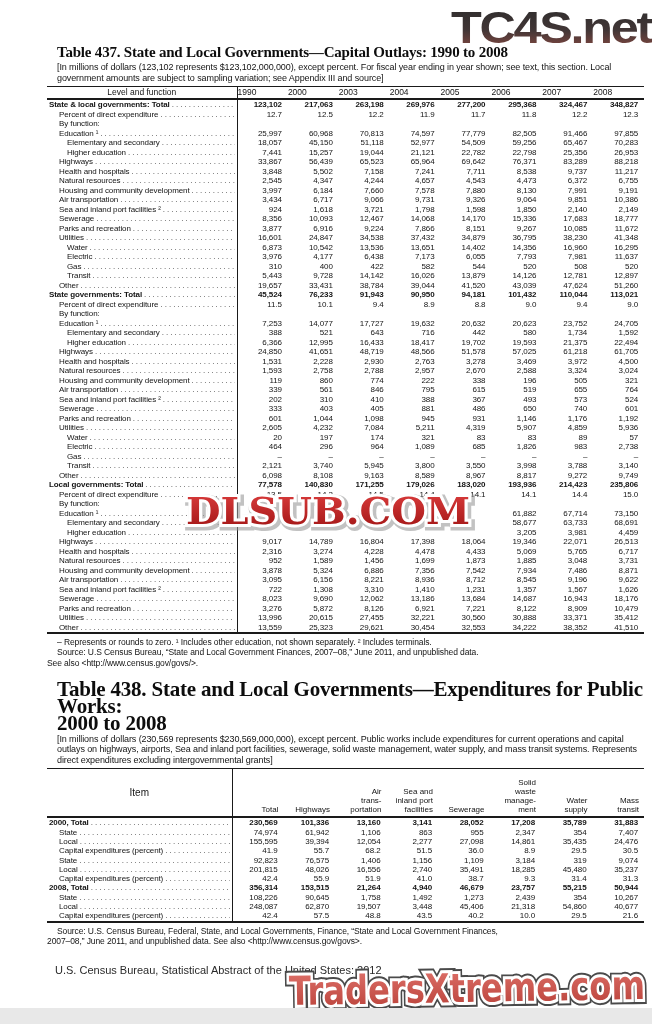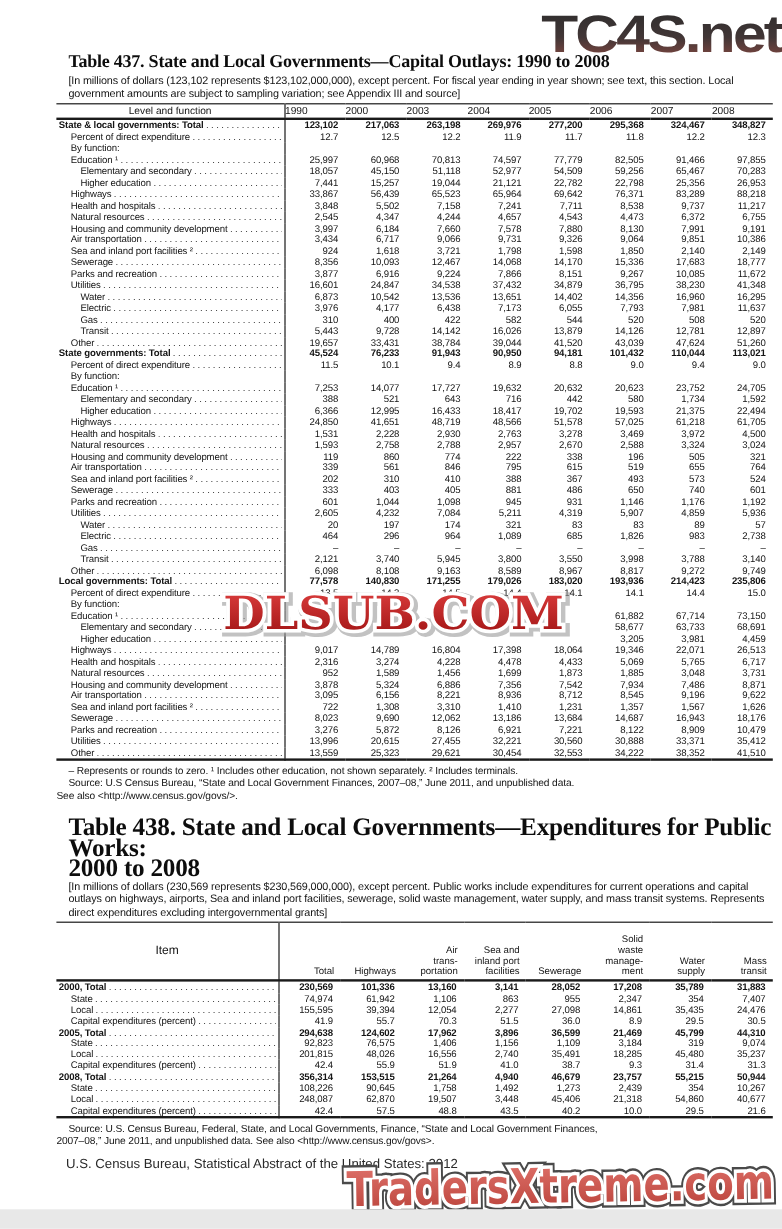--- a/index.html
+++ b/index.html
@@ -1089,42 +1089,26 @@
           </tr>
           <tr>
             <td class="lbl ind1">
               <div class="lw">
                 <span class="txt">Capital expenditures (percent)</span>
                 <span class="dots"></span>
               </div>
             </td>
             <td class="num">41.9</td>
             <td class="num">55.7</td>
-            <td class="num">70.3</td>
+            <td class="num">68.2</td>
             <td class="num">51.5</td>
             <td class="num">36.0</td>
             <td class="num">8.9</td>
             <td class="num">29.5</td>
             <td class="num">30.5</td>
-          </tr>
-          <tr class="bold">
-            <td class="lbl ind0">
-              <div class="lw">
-                <span class="txt">2005, Total</span>
-                <span class="dots"></span>
-              </div>
-            </td>
-            <td class="num">294,638</td>
-            <td class="num">124,602</td>
-            <td class="num">17,962</td>
-            <td class="num">3,896</td>
-            <td class="num">36,599</td>
-            <td class="num">21,469</td>
-            <td class="num">45,799</td>
-            <td class="num">44,310</td>
           </tr>
           <tr>
             <td class="lbl ind1">
               <div class="lw">
                 <span class="txt">State</span>
                 <span class="dots"></span>
               </div>
             </td>
             <td class="num">92,823</td>
             <td class="num">76,575</td>

